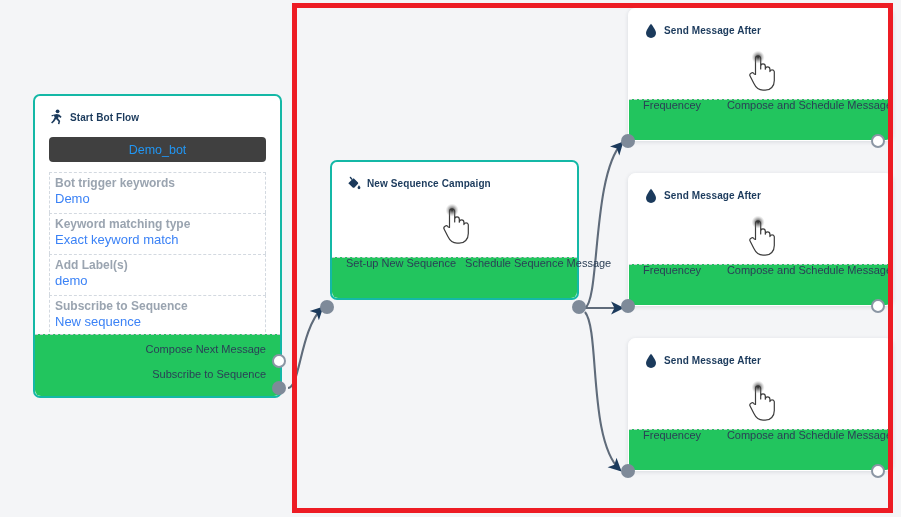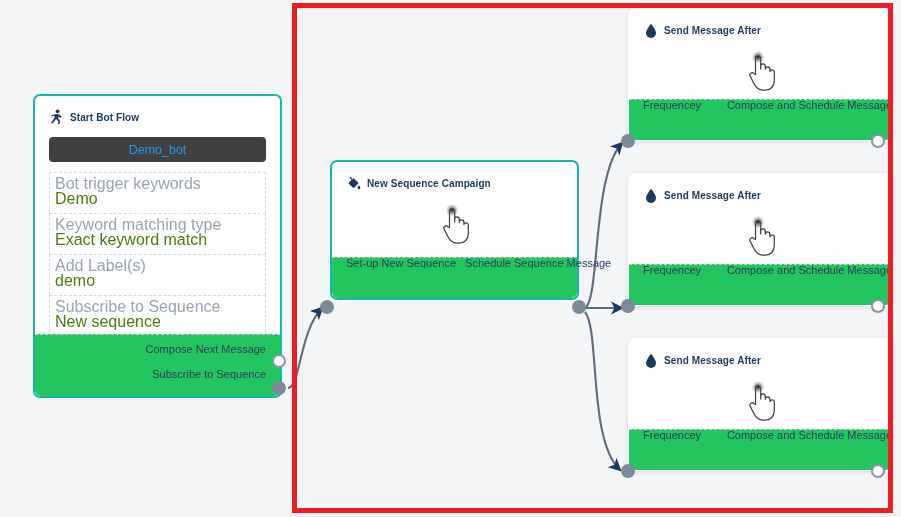--- a/index.html
+++ b/index.html
@@ -134,28 +134,29 @@
   .field {
     border: 1px dashed #d3d9e0;
     border-bottom: none;
     padding: 4px 5px 5px 5px;
     box-sizing: border-box;
   }
   .field:last-child {
     border-bottom: 1px dashed #d3d9e0;
   }
   .field-label {
-    font-size: 16px;
+    font-size: 12px;
     color: #9aa4b0;
     line-height: 13px;
     white-space: nowrap;
+    font-weight: bold;
   }
   .field-value {
-    font-size: 16px;
-    color: #4d7c0f;
+    font-size: 13px;
+    color: #3b82f6;
     line-height: 18px;
     white-space: nowrap;
   }
   #node-start-bot-flow .node-footer {
     height: 62px;
     display: block;
     padding-top: 2px;
   }
   .footer-row {
     height: 25px;

